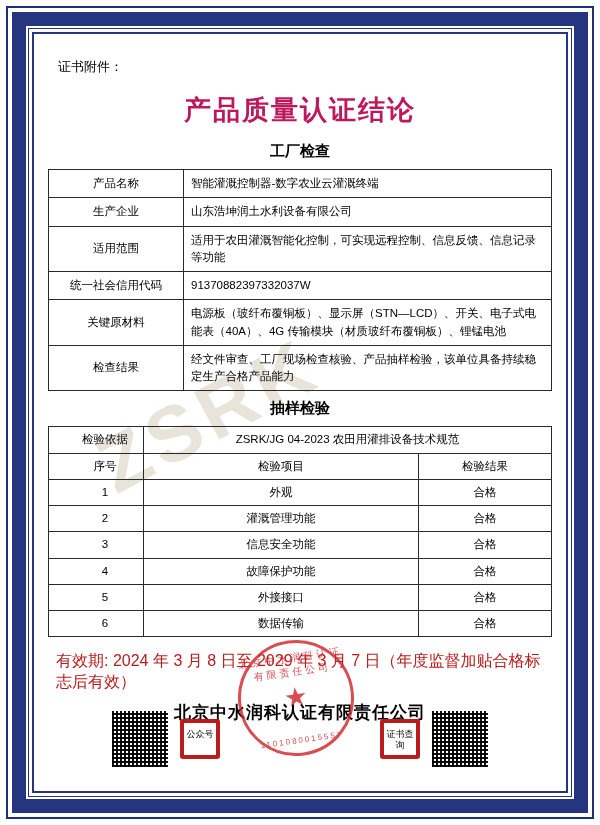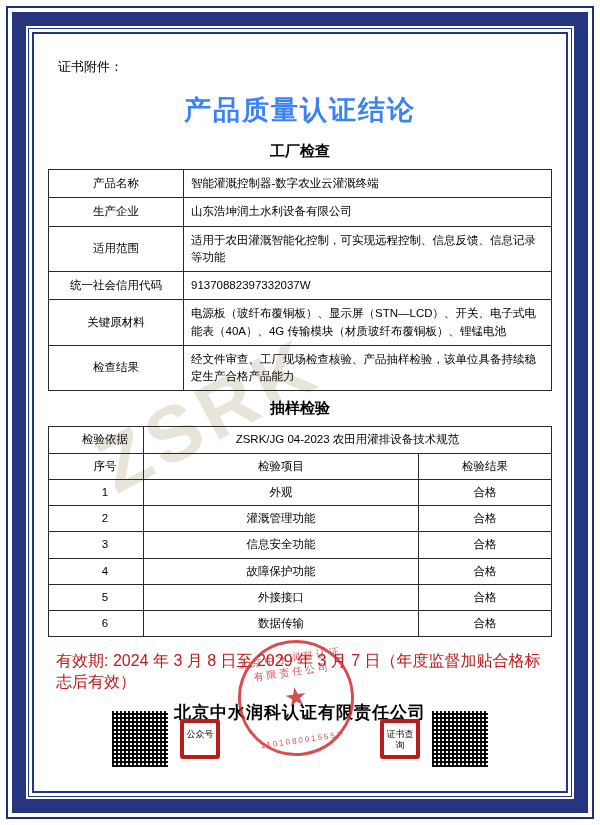--- a/index.html
+++ b/index.html
@@ -49,21 +49,21 @@
     pointer-events:none;
     z-index:0;
   }
   .content{position:relative;z-index:2;padding:0 8px;}
   .attach-label{
     font-size:13px;color:#000000;margin-top:18px;margin-left:10px;
     font-family:Liberation Serif, serif;
   }
   h1.doc-title{
     text-align:center;font-size:27px;letter-spacing:2px;
-    margin:16px 0 14px 0;font-weight:bold;color:#3b82f6;
+    margin:16px 0 14px 0;font-weight:bold;color:#be185d;
     font-family:"Liberation Sans", sans-serif;
   }
   .section-title{
     text-align:center;font-size:15px;font-weight:bold;margin:8px 0 8px 0;
     font-family:"Liberation Sans", sans-serif;
   }
   table{
     border-collapse:collapse;width:100%;
     font-size:11.5px;
     font-family:"Liberation Sans", sans-serif;

